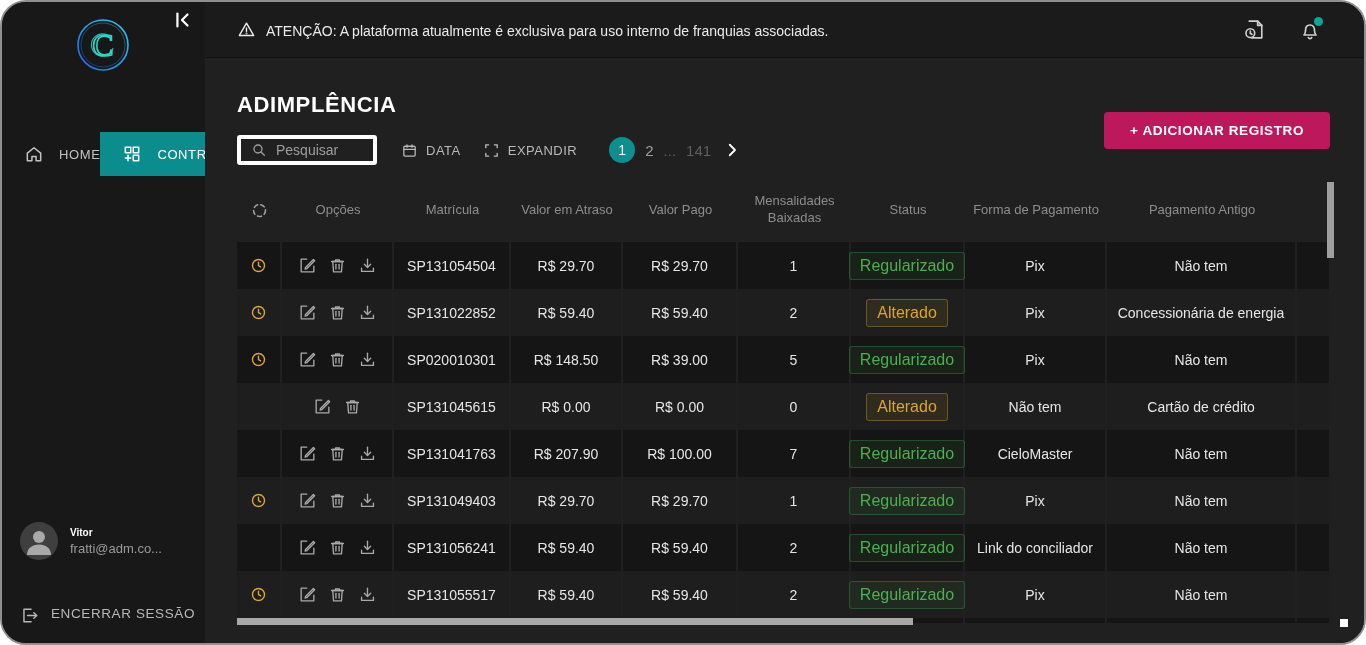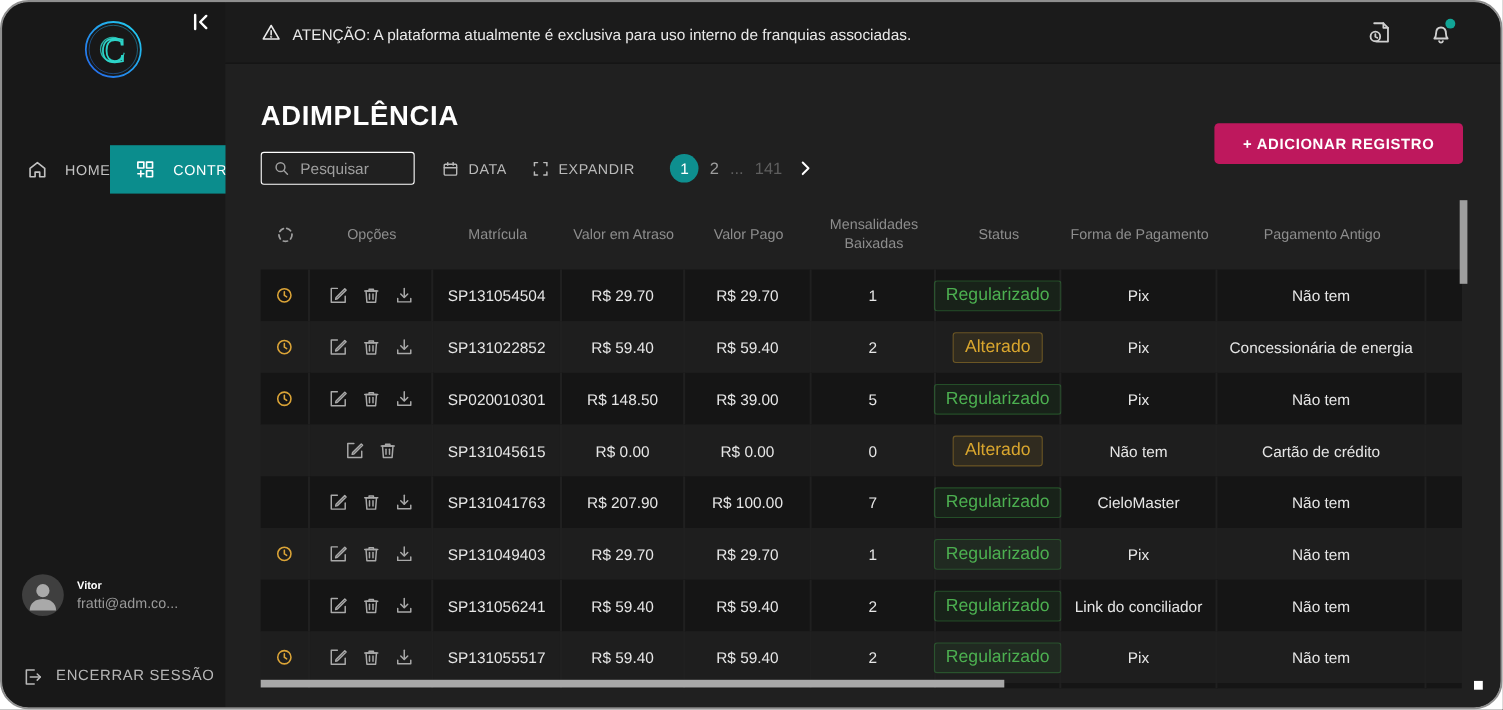--- a/index.html
+++ b/index.html
@@ -44,25 +44,25 @@
   .main { flex: 1; display: flex; flex-direction: column; position: relative; }
   .topbar {
     height: 56px; background: #1b1b1b; border-bottom: 1px solid #121212;
     display: flex; align-items: center; padding: 0 40px 0 32px;
   }
   .warning { display: flex; align-items: flex-end; gap: 10px; color: #eaeaea; font-size: 14px; }
   .topbar-icons { margin-left: auto; display: flex; align-items: center; gap: 30px; }
   .icon-btn { background: none; border: none; cursor: pointer; color: #cfcfcf; position: relative; width: 26px; height: 26px; }
   .bell-dot { position: absolute; top: 0px; right: 1px; width: 9px; height: 9px; border-radius: 50%; background: #11a596; }
   .content { flex: 1; background: #202020; position: relative; padding: 34px 0 0 32px; }
-  .page-title { color: #ffffff; font-size: 25px; font-weight: bold; letter-spacing: 0.6px; }
+  .page-title { color: #ffffff; font-size: 22px; font-weight: bold; letter-spacing: 0.6px; }
   .toolbar { display: flex; align-items: center; margin-top: 16px; height: 32px; }
   .search-box {
     display: flex; align-items: center; gap: 9px; width: 140px; height: 30px;
-    border: 1px solid #ffffff; border-radius: 3px; padding: 0 10px; color: #9e9e9e;
+    border: 4px solid #ffffff; border-radius: 3px; padding: 0 10px; color: #9e9e9e;
   }
   .search-box input {
     background: transparent; border: none; outline: none; width: 100%;
     color: #d5d5d5; font-size: 14px; font-family: inherit;
   }
   .search-box input::placeholder { color: #9e9e9e; }
   .tool-btn {
     display: flex; align-items: center; gap: 8px; background: none; border: none;
     color: #b9b9b9; font-size: 13px; letter-spacing: 0.5px; cursor: pointer; font-family: inherit;
   }

